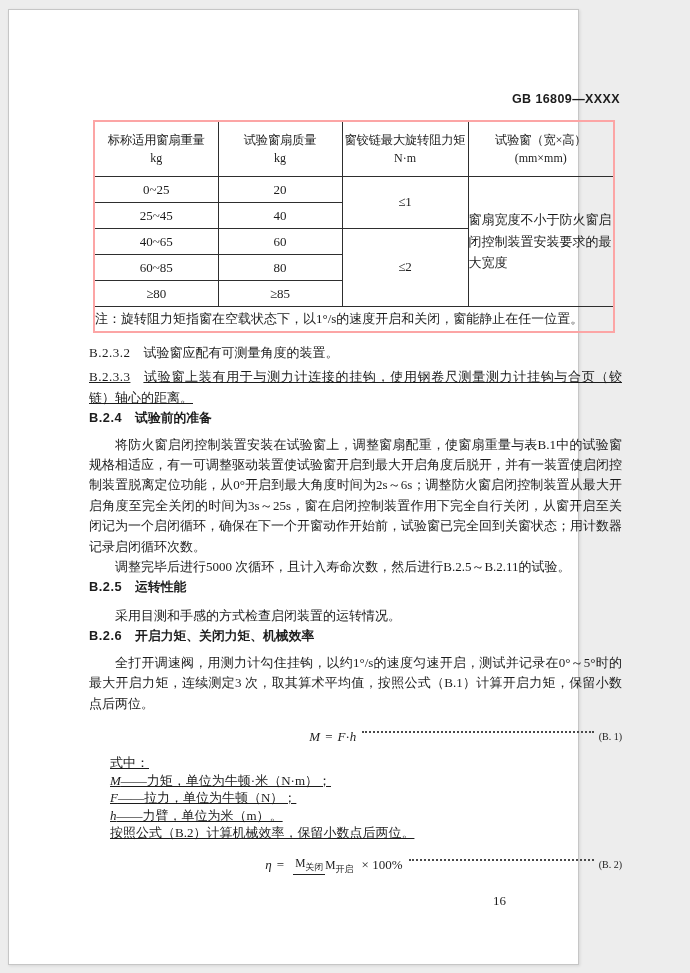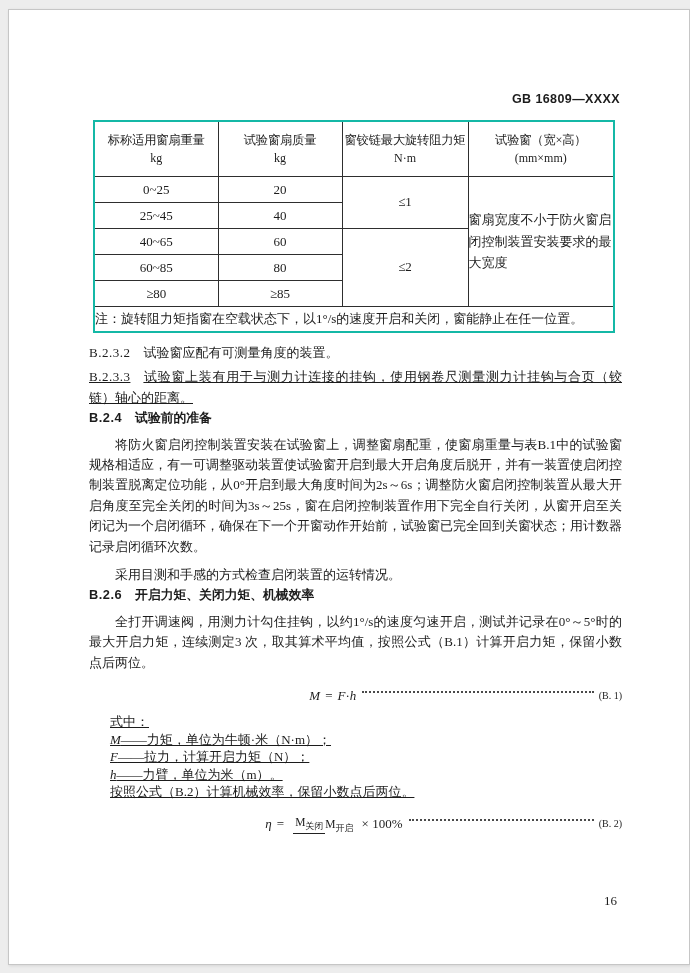--- a/index.html
+++ b/index.html
@@ -2,36 +2,36 @@
 <html><head>
 <meta charset="utf-8">
 <style>
   html,body{margin:0;padding:0;}
   body{
     width:690px;height:973px;background:#ededed;
     font-family:"Liberation Serif","DejaVu Serif",serif;
     color:#1c1c1c;position:relative;overflow:hidden;
   }
   .page{
-    position:absolute;left:8px;top:9px;width:682px;height:956px;
+    position:absolute;left:8px;top:9px;width:571px;height:956px;
     background:#ffffff;border:1px solid #c6c6c6;box-sizing:border-box;
     box-shadow:1px 1px 3px rgba(0,0,0,0.10);
   }
   .content{
     position:absolute;left:80px;top:0;width:533px;
     font-size:13px;line-height:20.4px;text-align:justify;
   }
   .doc-header{
     margin-top:81px;text-align:right;padding-right:2px;
     font-family:"Liberation Sans","DejaVu Sans",sans-serif;
     font-weight:bold;font-size:12.5px;letter-spacing:0.4px;line-height:16px;
   }
   table.spec{
     border-collapse:collapse;margin-top:13px;margin-left:4px;width:520px;
-    table-layout:fixed;text-align:center;border:2px solid #14b8a6;
+    table-layout:fixed;text-align:center;border:2px solid #fca5a5;
   }
   table.spec th,table.spec td{
     border:1px solid #2e2e2e;font-weight:normal;padding:0;font-size:13px;
   }
   .th-cell{height:54px;vertical-align:middle;line-height:18px;}
   .th-title{font-size:12.3px;letter-spacing:-0.2px;}
   .th-unit{font-size:12px;}
   td.num-cell{height:25px;line-height:25px;}
   td.torque-cell{vertical-align:middle;}
   td.window-note-cell{
@@ -149,21 +149,25 @@
 
     <p class="clause mt4">
       <span class="cnum">B.2.3.3</span><span>试验窗上装有用于与测力计连接的挂钩，使用钢卷尺测量测力计挂钩与合页（铰链）轴心的距离。</span>
     </p>
 
     <h3 class="sec mt3">
       <span class="snum">B.2.4</span><span class="stitle">试验前的准备</span>
     </h3>
 
     <p class="indent mt6">将防火窗启闭控制装置安装在试验窗上，调整窗扇配重，使窗扇重量与表B.1中的试验窗规格相适应，有一可调整驱动装置使试验窗开启到最大开启角度后脱开，并有一装置使启闭控制装置脱离定位功能，从0°开启到最大角度时间为2s～6s；调整防火窗启闭控制装置从最大开启角度至完全关闭的时间为3s～25s，窗在启闭控制装置作用下完全自行关闭，从窗开启至关闭记为一个启闭循环，确保在下一个开窗动作开始前，试验窗已完全回到关窗状态；用计数器记录启闭循环次数。</p>
-
+    <p class="indent">调整完毕后进行5000 次循环，且计入寿命次数，然后进行B.2.5～B.2.11的试验。</p>
+
+    <h3 class="sec mt5">
+      <span class="snum">B.2.5</span><span class="stitle">运转性能</span>
+    </h3>
 
     <p class="indent mt8">采用目测和手感的方式检查启闭装置的运转情况。</p>
 
     <h3 class="sec mt6">
       <span class="snum">B.2.6</span><span class="stitle">开启力矩、关闭力矩、机械效率</span>
     </h3>
 
     <p class="indent mt6">全打开调速阀，用测力计勾住挂钩，以约1°/s的速度匀速开启，测试并记录在0°～5°时的最大开启力矩，连续测定3 次，取其算术平均值，按照公式（B.1）计算开启力矩，保留小数点后两位。</p>
 
     <div class="formula-row">
@@ -172,21 +176,21 @@
       <span class="leader"></span>
       <span class="f-label">(B. 1)</span>
     </div>
 
     <div class="where-block">
       <div>式中：</div>
       <div class="def-line">
         <span class="sym">M</span><span>——力矩，单位为牛顿·米（N·m）；</span>
       </div>
       <div class="def-line">
-        <span class="sym">F</span><span>——拉力，计算开启力矩（N）；</span>
+        <span class="sym">F</span><span>——拉力，单位为牛顿（N）；</span>
       </div>
       <div class="def-line">
         <span class="sym">h</span><span>——力臂，单位为米（m）。</span>
       </div>
       <div>按照公式（B.2）计算机械效率，保留小数点后两位。</div>
     </div>
 
     <div class="formula-row mt8">
       <span class="spacer"></span>
       <span><span class="it">η</span><span class="f-op">=</span><span class="frac">

